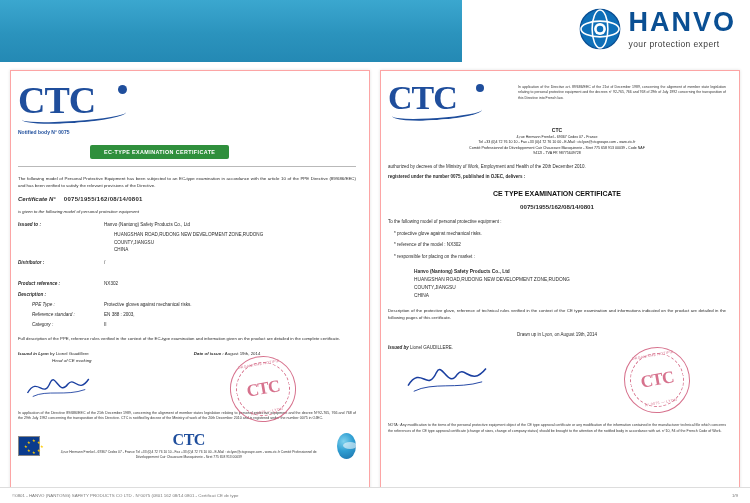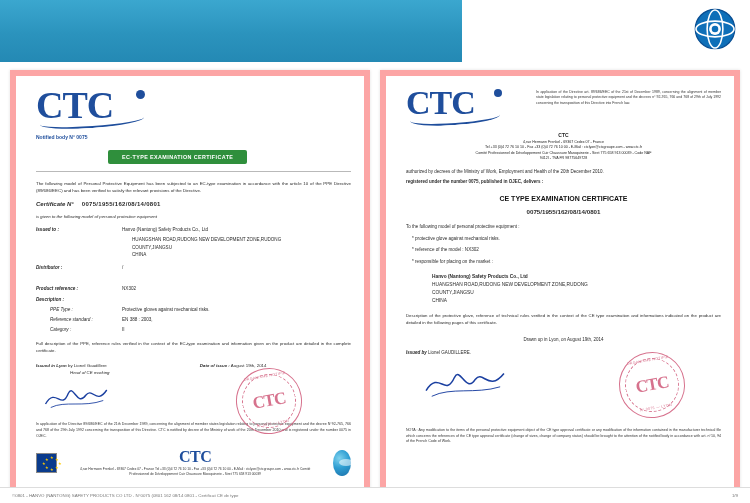--- a/index.html
+++ b/index.html
@@ -53,24 +53,24 @@
     position:relative;
     width:750px; height:441px;
     background:#ffffff;
     padding:8px 10px 10px 10px;
     display:flex;
     gap:10px;
   }
   .doc {
     position:relative;
     background:#ffffff;
-    border:6px solid #fca5a5;
+    border:1px solid #fca5a5;
     box-shadow:0 0 3px rgba(0,0,0,.12);
     flex:1 1 50%;
-    padding:10px 13px 14px 20px;
+    padding:10px 13px 14px 7px;
     font-size:4.6px;
     color:#2a2a2a;
     line-height:1.55;
     overflow:hidden;
   }
 
   
   .ctc-logo { position:relative; width:150px; height:46px; }
   .ctc-word {
     font-family:"Liberation Serif", serif;
@@ -210,20 +210,24 @@
 
   <div class="logo-wrap">
     <svg class="logo-mark" viewBox="0 0 64 64">
       <circle cx="32" cy="32" r="30" fill="#0e6fb8"></circle>
       <circle cx="32" cy="32" r="30" fill="none" stroke="#0a4f93" stroke-width="2"></circle>
       <ellipse cx="32" cy="32" rx="29" ry="12" fill="none" stroke="#ffffff" stroke-width="2.4"></ellipse>
       <ellipse cx="32" cy="32" rx="12" ry="29" fill="none" stroke="#ffffff" stroke-width="2.4"></ellipse>
       <circle cx="32" cy="32" r="9" fill="#ffffff"></circle>
       <circle cx="32" cy="32" r="5" fill="#0e6fb8"></circle>
     </svg>
+    <div class="logo-text-block">
+      <div class="logo-name">HANVO</div>
+      <div class="logo-tag">your protection expert</div>
+    </div>
   </div>
 </div>
 
 <div class="stage">
 
   <div class="doc">
 
     <div class="ctc-logo">
       <div class="ctc-word">CTC</div>
       <div class="ctc-swoosh"></div>

